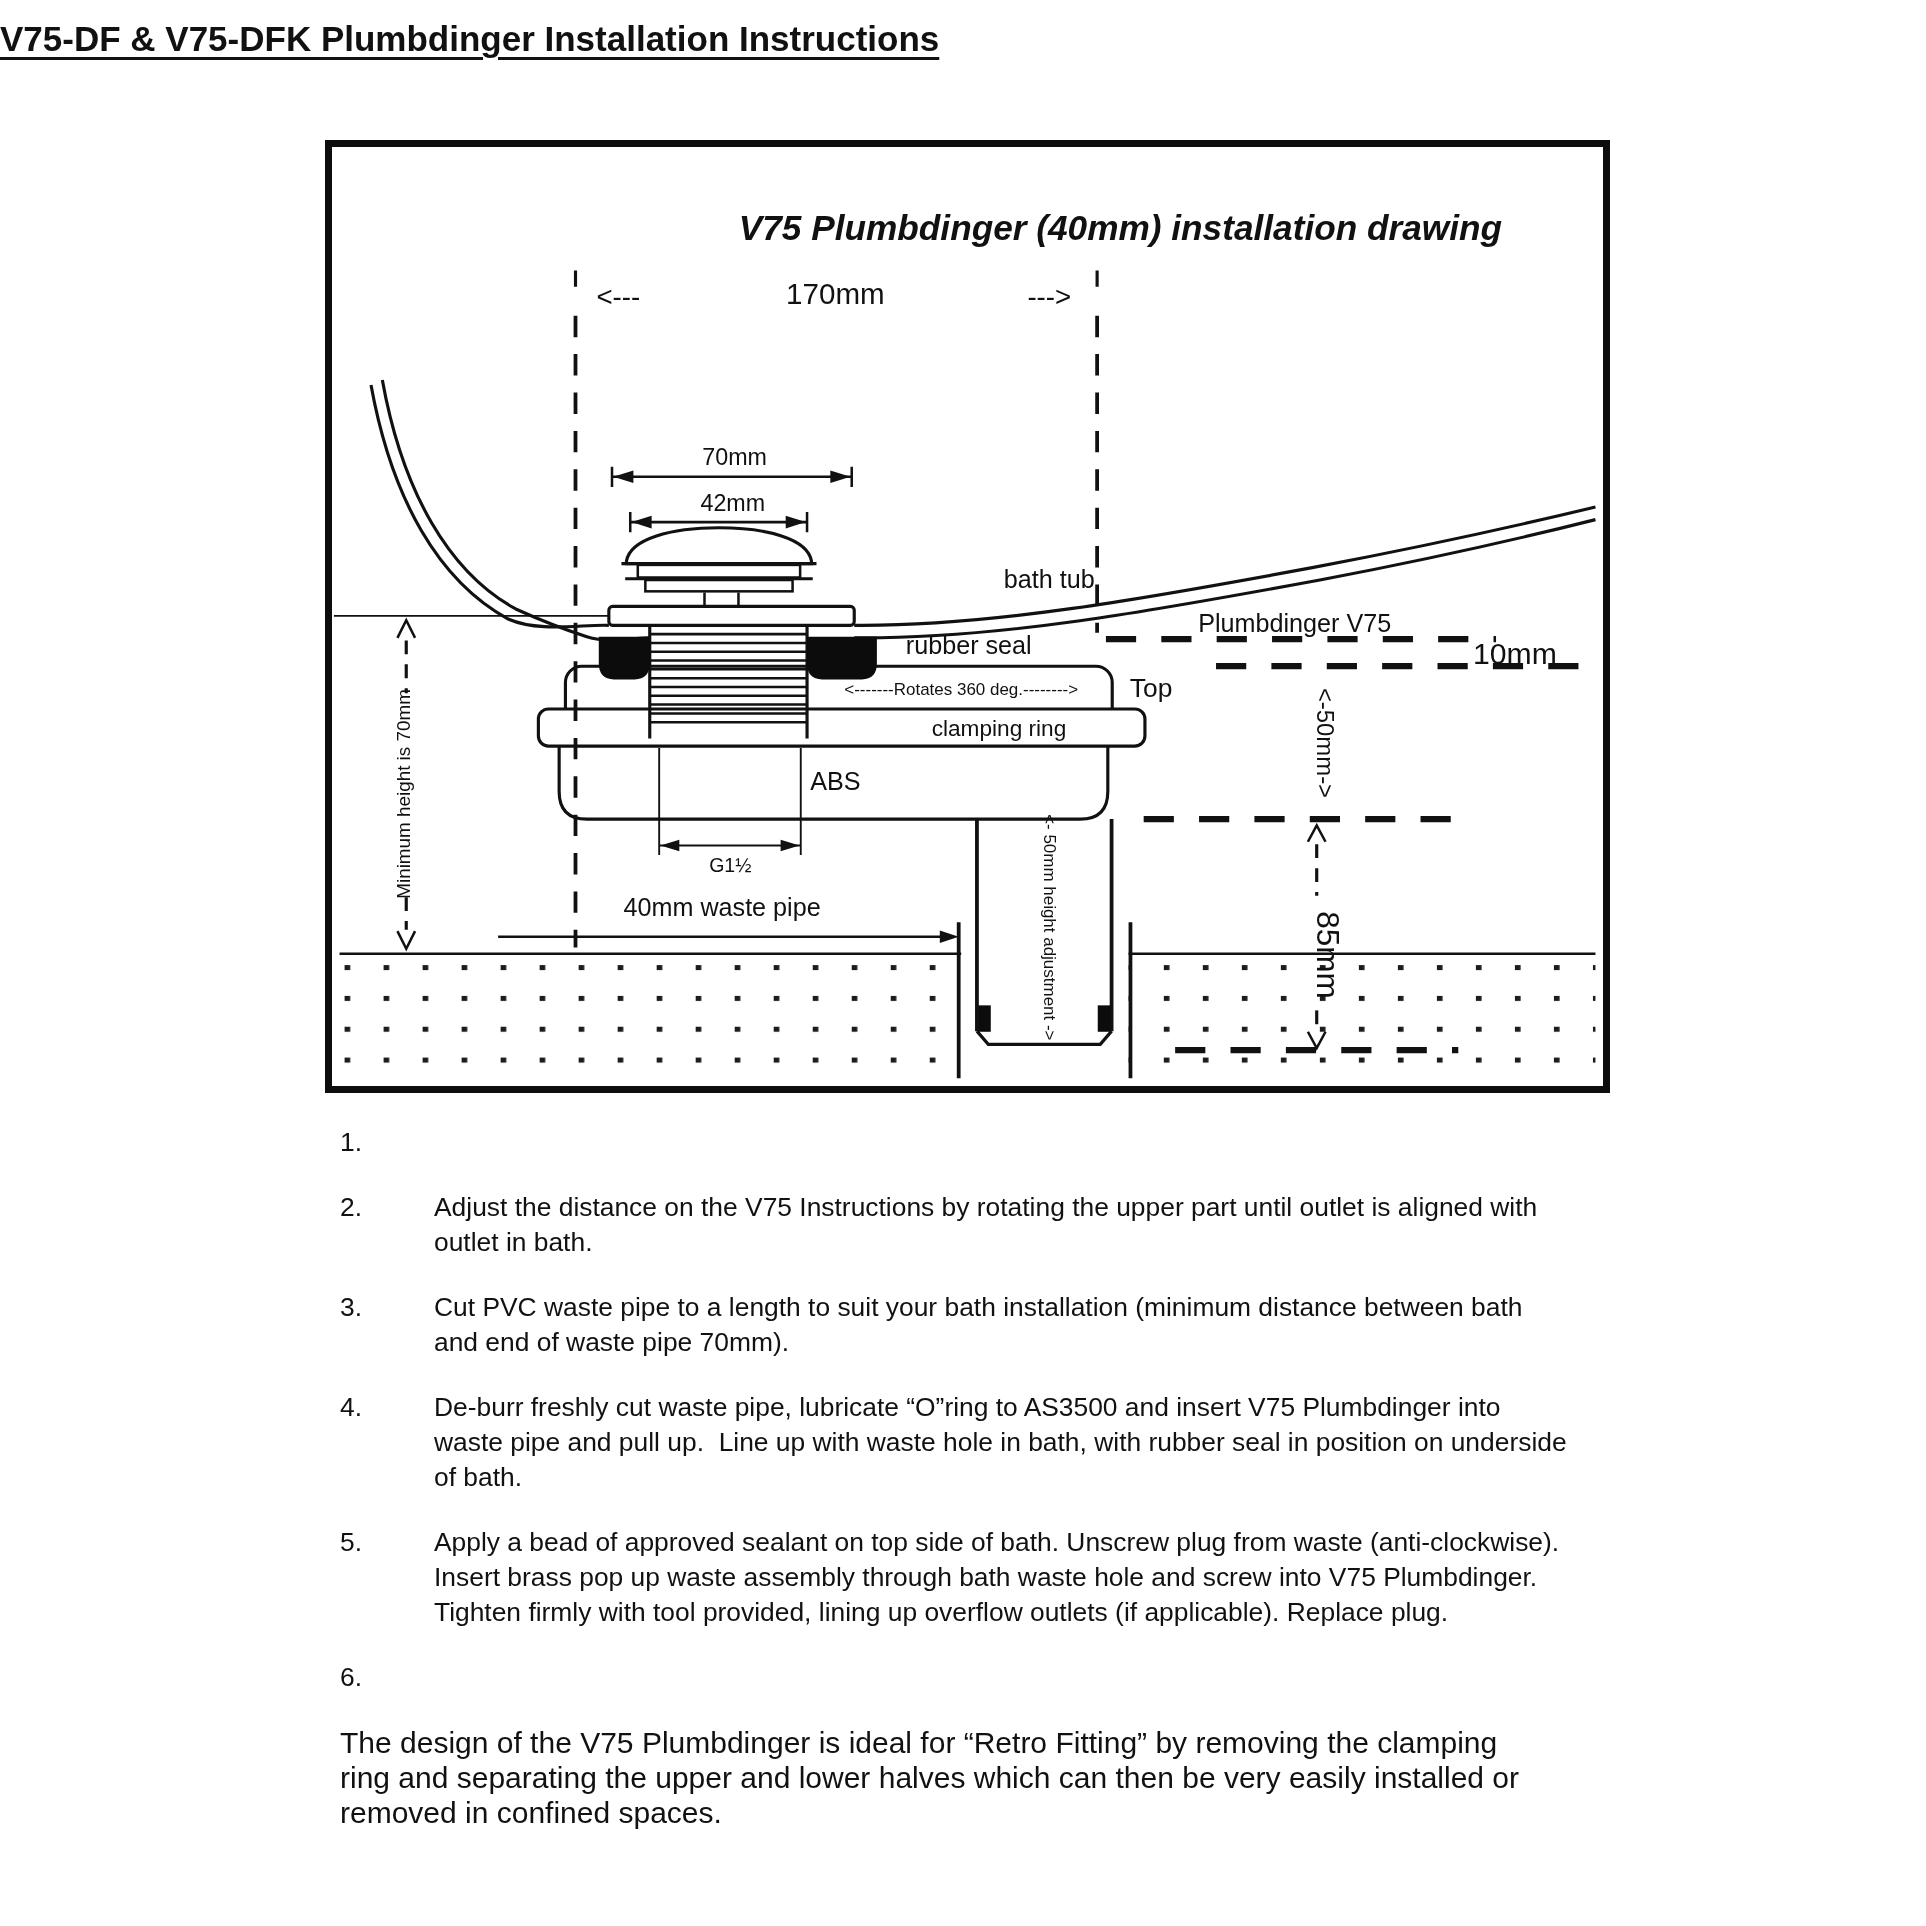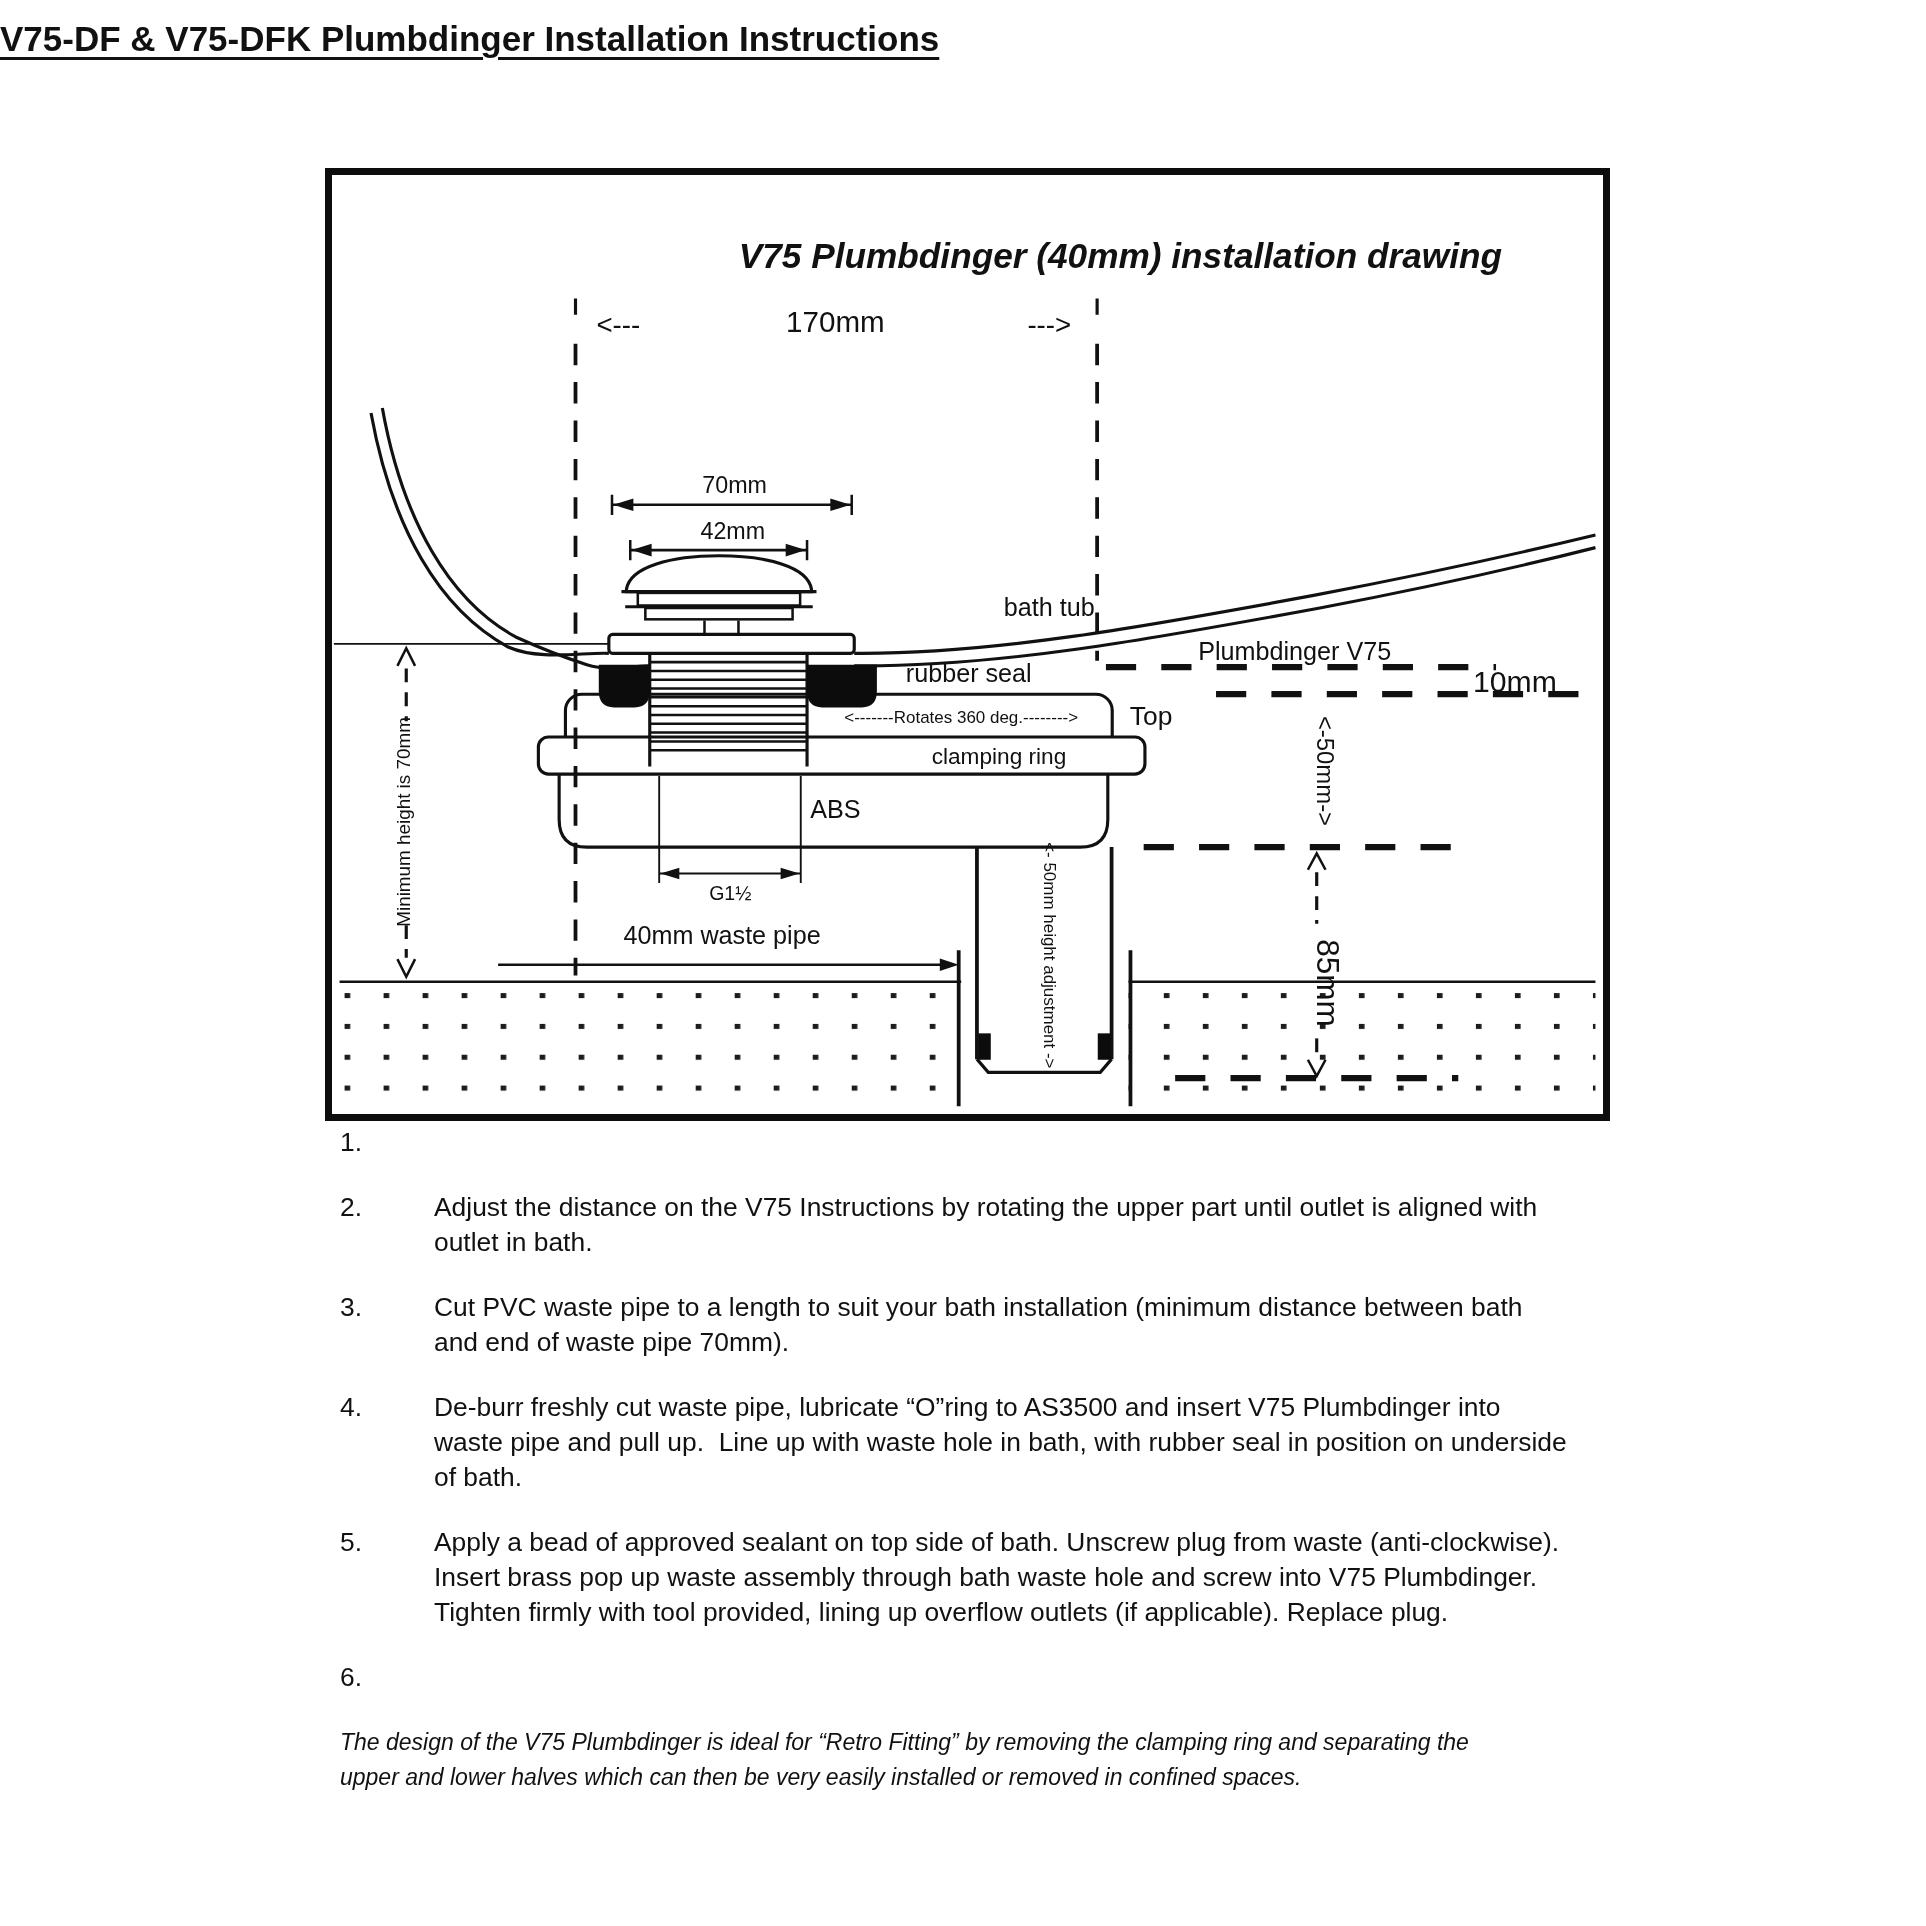--- a/index.html
+++ b/index.html
@@ -19,38 +19,36 @@
     text-underline-offset:6.3px;
     text-decoration-thickness:2.5px;
     letter-spacing:0px;
   }
   .drawing-frame{
     position:absolute;
     left:325px;top:140px;
     width:1271px;height:939px;
     border:7px solid #0d0d0d;
     background:#fff;
-    margin-top:28px;
   }
   .drawing-frame svg{position:absolute;left:0;top:0;width:1271px;height:939px;}
   svg text{fill:#111;font-family:"Liberation Sans","DejaVu Sans",sans-serif;}
   .instructions{
     position:absolute;
     left:340px;top:1125px;
     width:1372px;
     font-size:26.4px;line-height:35px;
     font-weight:400;
   }
   .instr-item{display:flex;margin-bottom:30px;}
   .instr-num{width:94px;flex:0 0 94px;}
   .instr-text{max-width:1139px;}
   .note{
     margin-top:8.8px;
-    font-style:italic;
-    font-size:23px;line-height:35px;
+    font-size:30px;line-height:35px;
     max-width:1183px;
   }
 </style>
 </head>
 <body>
 
 <div class="page">
 
   <div class="doc-title">V75-DF &amp; V75-DFK Plumbdinger Installation Instructions</div>
 

